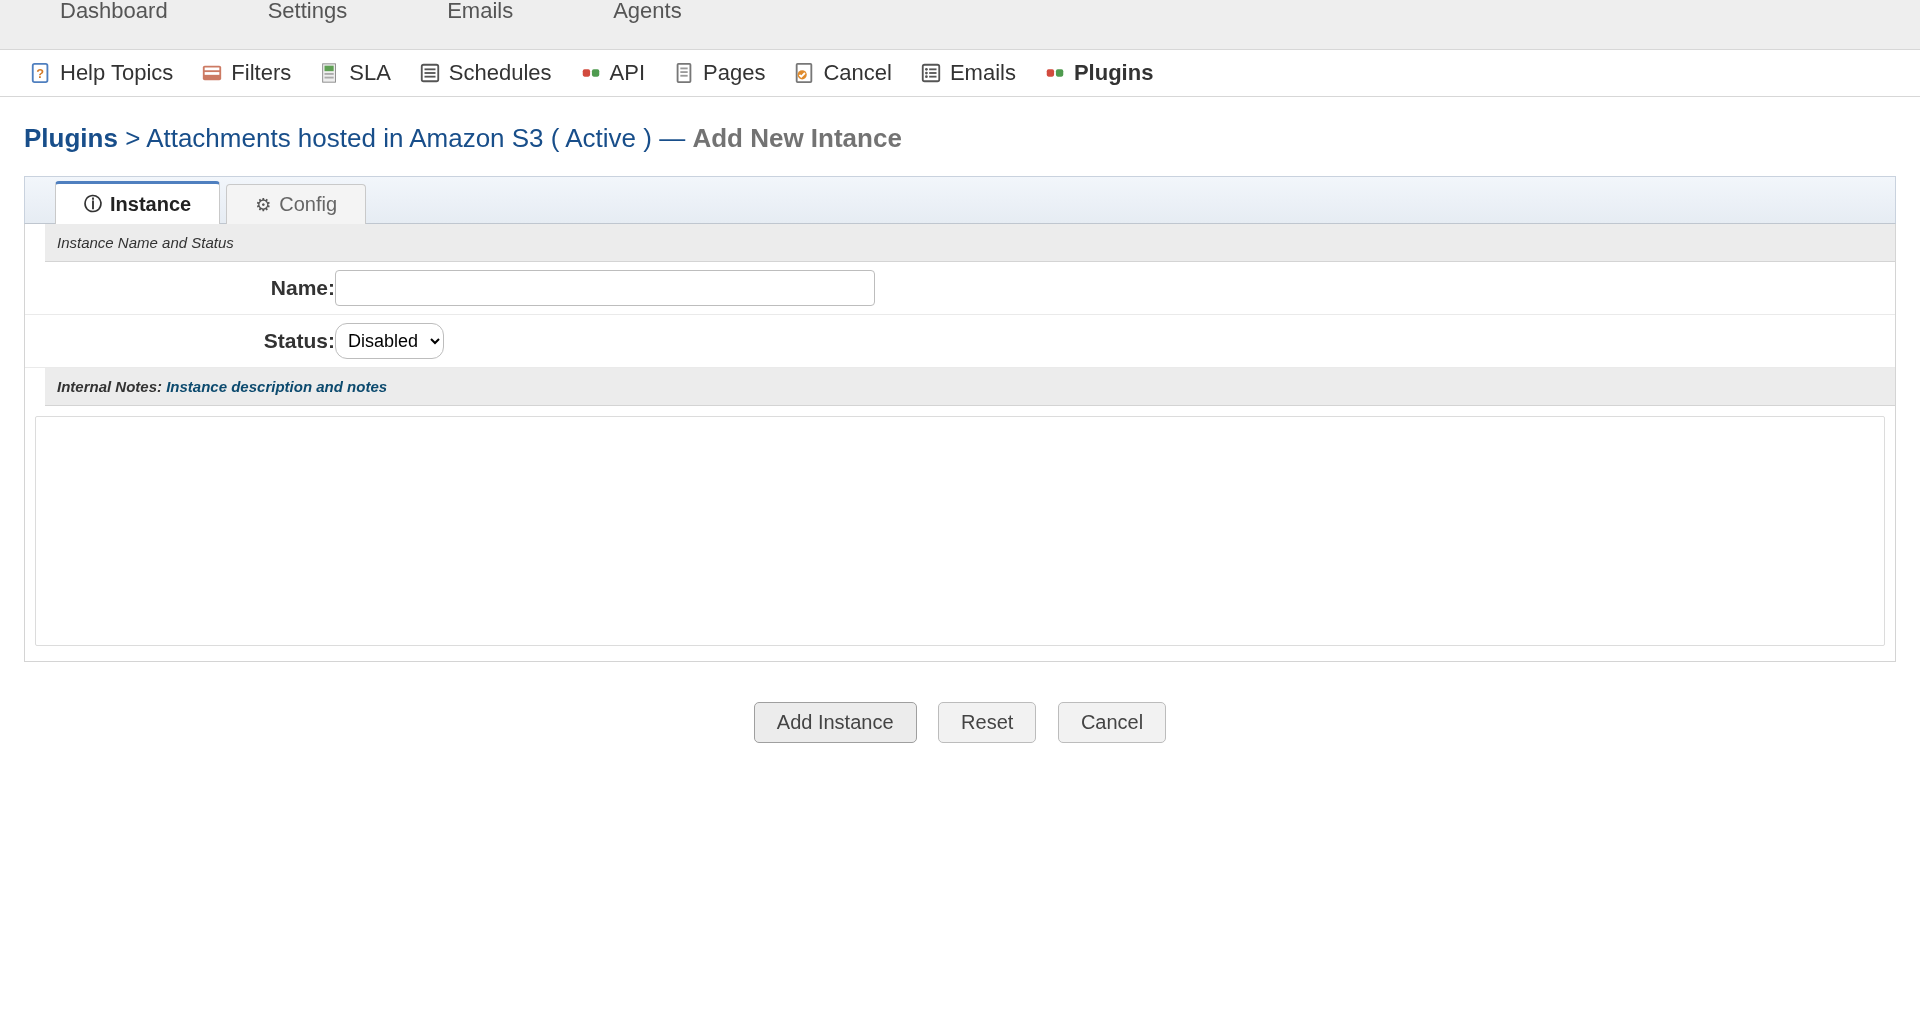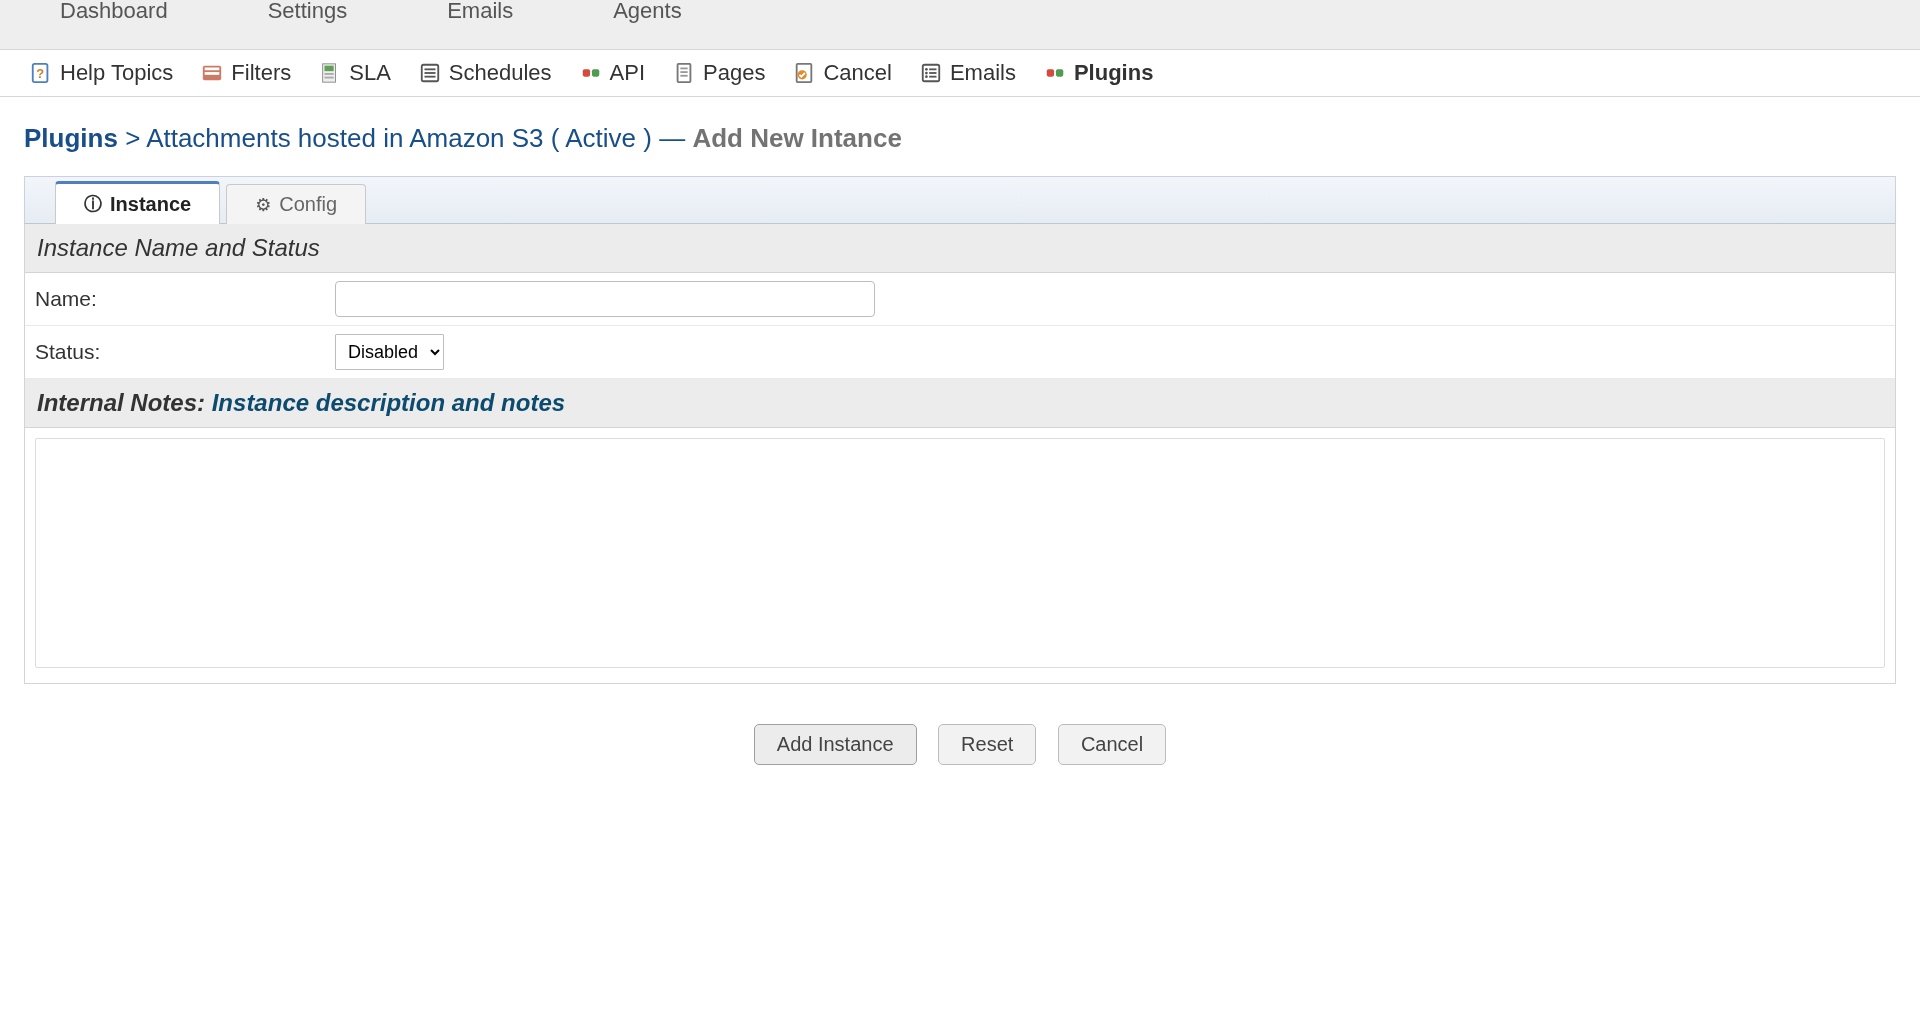--- a/index.html
+++ b/index.html
@@ -99,37 +99,38 @@
   .glyph { font-size: 18px; color: #555; }
   .innertab.active .glyph { color: #333; }
 
   
   .panel { border: 1px solid #d4d4d4; border-top: none; }
   .section-head {
     background: #ececec;
     border-bottom: 1px solid #d4d4d4;
     padding: 10px 12px;
     font-style: italic;
-    font-size: 24px;
+    font-size: 15px;
+    margin-left: 20px;
   }
   .row {
     display: flex;
     align-items: center;
     border-bottom: 1px solid #eaeaea;
     padding: 8px 10px;
   }
   .row:last-of-type { border-bottom: none; }
-  .row .lbl { width: 300px; font-weight: 400; font-size: 21px; }
+  .row .lbl { width: 300px; font-weight: 700; font-size: 21px; text-align: right; }
   .row input[type=text] {
     width: 540px; height: 36px; font-size: 18px;
     border: 1px solid #bdbdbd; border-radius: 4px; padding: 2px 8px;
   }
   .row select {
     height: 36px; font-size: 18px; padding: 2px 8px;
-    border: 1px solid #bdbdbd; border-radius: 1px; background: #fff;
+    border: 1px solid #bdbdbd; border-radius: 12px; background: #fff;
   }
   .section-head .strong { font-weight: 700; font-style: italic; }
   .section-head .light  { font-weight: 700; font-style: italic; color: #0c4a6e; }
 
   .notes-wrap { padding: 10px; }
   textarea.notes {
     width: 100%; height: 230px; resize: none;
     border: 1px solid #dcdcdc; border-radius: 2px;
     font-size: 18px; padding: 8px;
   }

